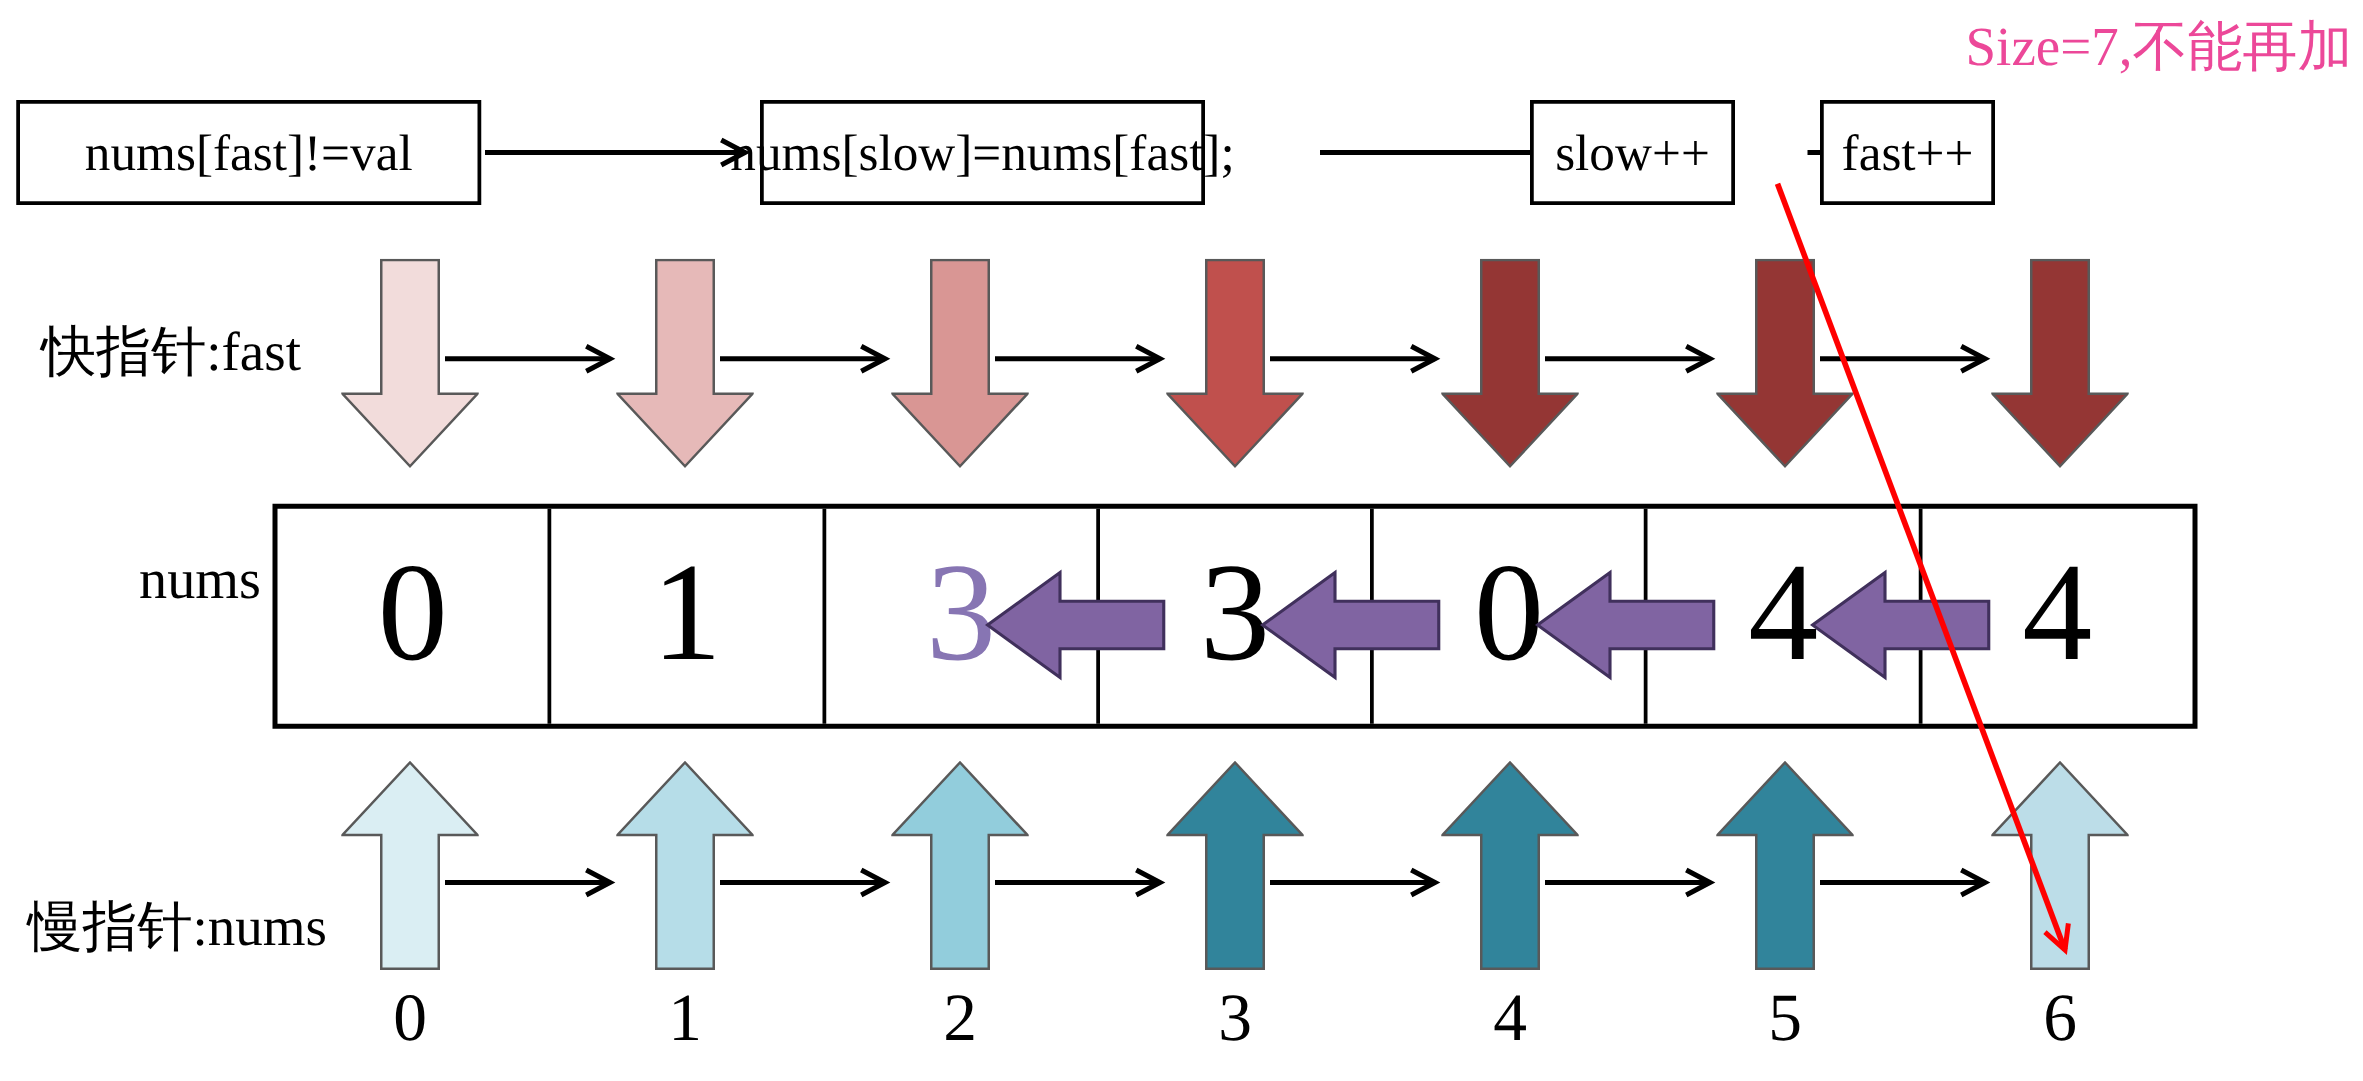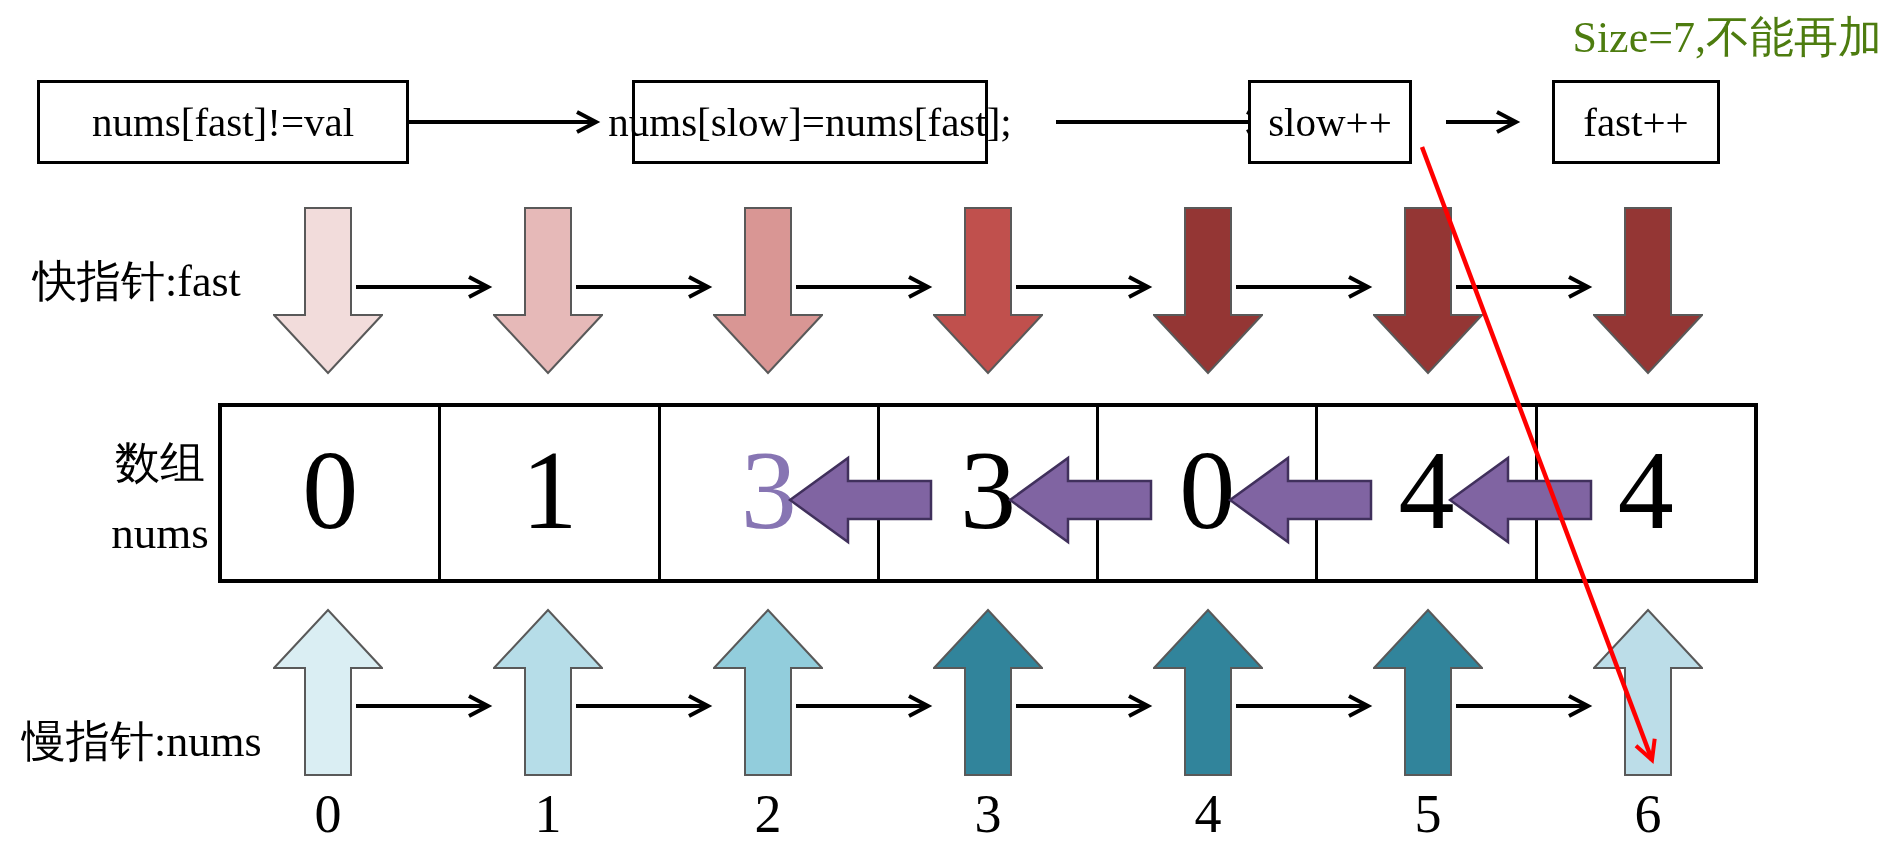--- a/index.html
+++ b/index.html
@@ -5,21 +5,20 @@
   html,body{margin:0;padding:0;background:#ffffff;}
   .canvas{
     position:relative;width:1890px;height:865px;background:#ffffff;overflow:hidden;
     font-family:"Liberation Serif","DejaVu Serif",serif;color:#000;
   }
   .overlay{position:absolute;left:0;top:0;width:1890px;height:865px;pointer-events:none;}
   .flowbox{
     position:absolute;top:80px;height:84px;border:3px solid #000;background:#fff;
     display:flex;align-items:center;justify-content:center;font-size:41px;white-space:nowrap;
     box-sizing:border-box;
-    margin-left:24px;
   }
   .note{
     position:absolute;top:8px;right:8px;font-size:44px;white-space:nowrap;
   }
   .row-label{
     position:absolute;font-size:44px;white-space:nowrap;
   }
   .blockarrow{position:absolute;}
   .array-outer{
     position:absolute;left:218px;top:403px;width:1540px;height:180px;
@@ -71,32 +70,32 @@
     <g stroke="#000000" stroke-width="4">
       <line x1="356" y1="706" x2="488" y2="706" marker-end="url(#ah)"></line>
       <line x1="576" y1="706" x2="708" y2="706" marker-end="url(#ah)"></line>
       <line x1="796" y1="706" x2="928" y2="706" marker-end="url(#ah)"></line>
       <line x1="1016" y1="706" x2="1148" y2="706" marker-end="url(#ah)"></line>
       <line x1="1236" y1="706" x2="1368" y2="706" marker-end="url(#ah)"></line>
       <line x1="1456" y1="706" x2="1588" y2="706" marker-end="url(#ah)"></line>
     </g>
   </svg>
 
-  <div class="note" style="color: #4d7c0f;">Size=7,不能再加</div>
+  <div class="note" style="color: #ec4899;">Size=7,不能再加</div>
 
   <div class="flowbox" style="left:13px;width:372px">
     <span>nums[fast]!=val</span>
   </div>
   <div class="flowbox" style="left:608px;width:356px">
     <span>nums[slow]=nums[fast];</span>
   </div>
   <div class="flowbox" style="left:1224px;width:164px">
     <span>slow++</span>
   </div>
-  <div class="flowbox" style="left:1528px;width:168px">
+  <div class="flowbox" style="left:1456px;width:140px">
     <span>fast++</span>
   </div>
 
   <div class="row-label" style="left:33px;top:252px">快指针:fast</div>
 
   <svg class="blockarrow" style="left:273px;top:207px" width="110" height="168">
       <polygon points="32,1 78,1 78,108 109,108 55,166 1,108 32,108" stroke="#595959" stroke-width="2" fill="#f2dcdb"></polygon>
     </svg>
   <svg class="blockarrow" style="left:493px;top:207px" width="110" height="168">
       <polygon points="32,1 78,1 78,108 109,108 55,166 1,108 32,108" stroke="#595959" stroke-width="2" fill="#e6b9b8"></polygon>
@@ -111,21 +110,20 @@
       <polygon points="32,1 78,1 78,108 109,108 55,166 1,108 32,108" stroke="#595959" stroke-width="2" fill="#943634"></polygon>
     </svg>
   <svg class="blockarrow" style="left:1373px;top:207px" width="110" height="168">
       <polygon points="32,1 78,1 78,108 109,108 55,166 1,108 32,108" stroke="#595959" stroke-width="2" fill="#943634"></polygon>
     </svg>
   <svg class="blockarrow" style="left:1593px;top:207px" width="110" height="168">
       <polygon points="32,1 78,1 78,108 109,108 55,166 1,108 32,108" stroke="#595959" stroke-width="2" fill="#943634"></polygon>
     </svg>
 
   <div class="array-label">
-    <div>数组</div>
     <div>nums</div>
   </div>
 
   <div class="array-outer">
     <div class="array-cell">
         <span>0</span>
       </div>
     <div class="array-cell">
         <span>1</span>
       </div>

